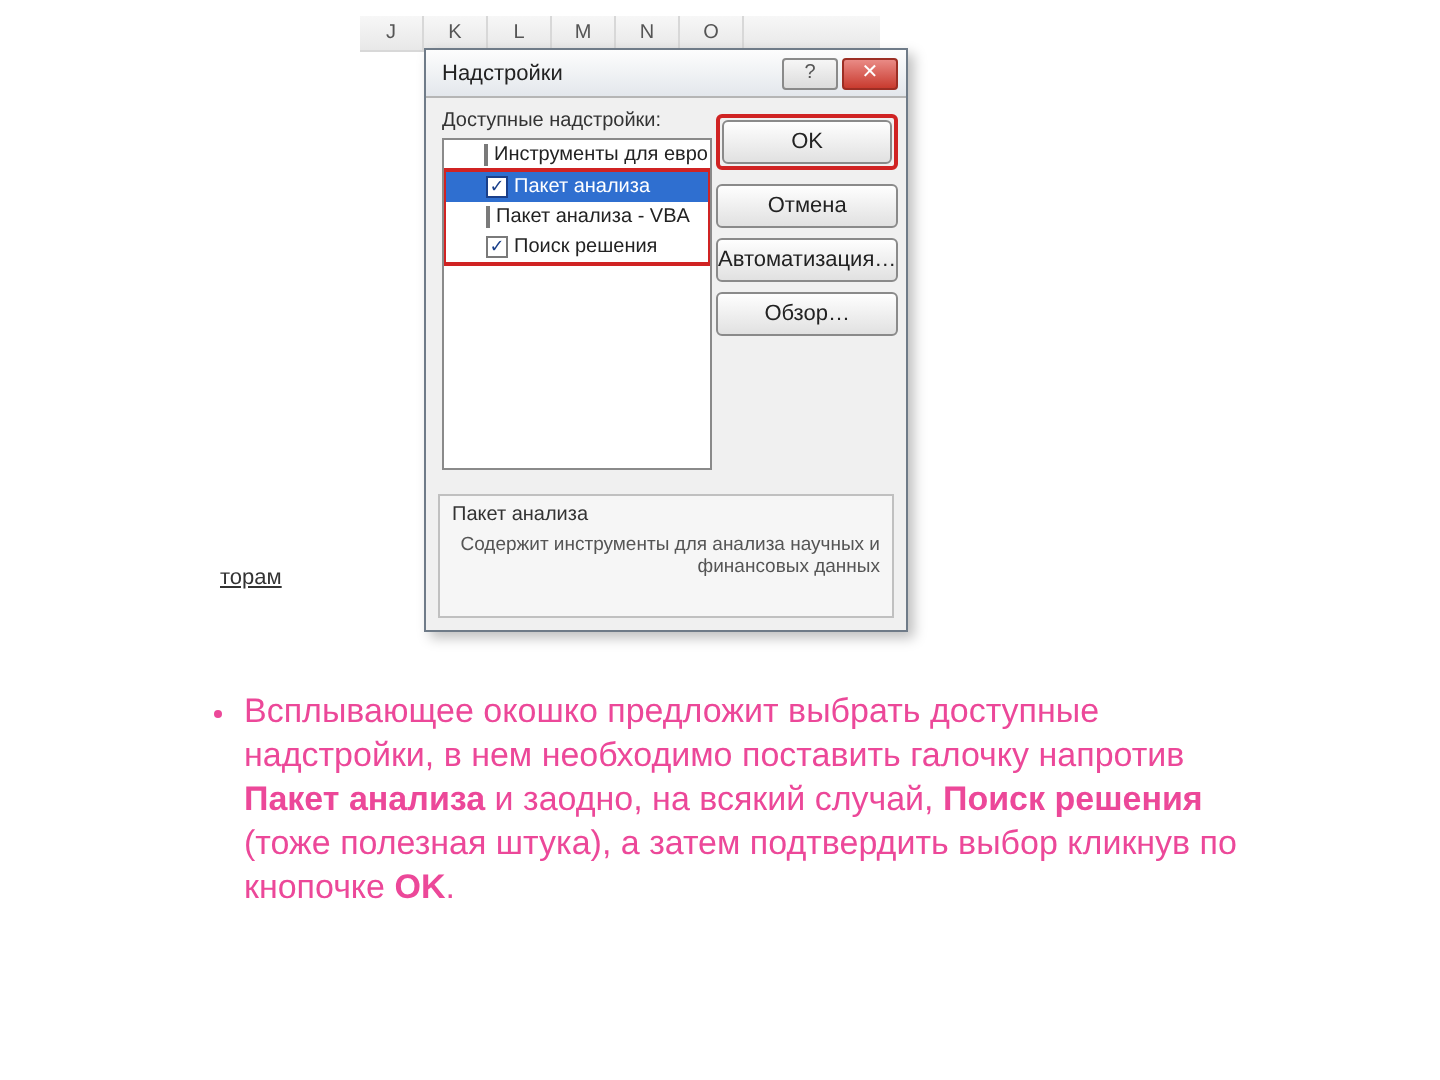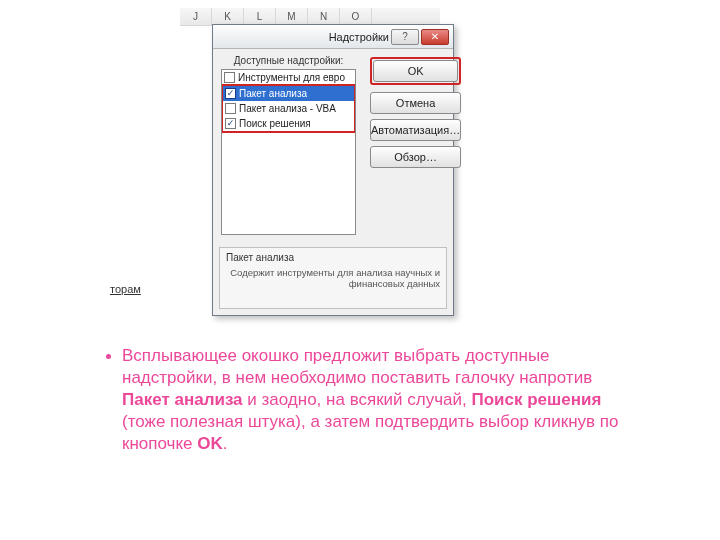--- a/index.html
+++ b/index.html
@@ -64,52 +64,51 @@
     color: #222;
   }
   .titlebar {
     height: 24px;
     background: linear-gradient(#fdfdfd,#e3e7ec);
     border-bottom: 1px solid #b5b5b5;
     display: flex;
     align-items: center;
     padding: 0 4px 0 8px;
   }
-  .titlebar-text { flex: 1; font-size: 11px; color: #222; text-align: right; }
+  .titlebar-text { flex: 1; font-size: 11px; color: #222; }
   .titlebar-btn {
     width: 28px; height: 16px; margin-left: 2px;
     border: 1px solid #8a8a8a; border-radius: 2px;
     display: flex; align-items: center; justify-content: center;
     background: linear-gradient(#f6f6f6,#dcdcdc);
     font-size: 10px; line-height: 1;
   }
   .titlebar-btn.help { color: #555; }
   .titlebar-btn.close {
     background: linear-gradient(#e98a85,#c93b2f);
     border-color: #9c2e24; color: #fff;
   }
   .dlg-body {
     padding: 6px 8px 8px 8px;
     display: flex;
-    gap: 14px;
-    text-align: center;
+    gap: 2px;
   }
   .left-col { width: 135px; }
   .avail-label { font-size: 10px; color: #333; margin-bottom: 3px; text-decoration: underline dotted transparent; }
   .listbox {
     width: 135px; height: 166px;
     background: #fff;
     border: 1px solid #8a8a8a;
     overflow: hidden;
   }
   .listbox .row {
     display: flex;
     align-items: center;
     height: 15px;
-    padding: 0 2px;
+    padding: 0 20px;
     gap: 3px;
     font-size: 10px;
     white-space: nowrap;
   }
   .listbox .row .chk {
     width: 11px; height: 11px;
     border: 1px solid #7a7a7a;
     background: #fff;
     display: inline-flex;
     align-items: center; justify-content: center;

